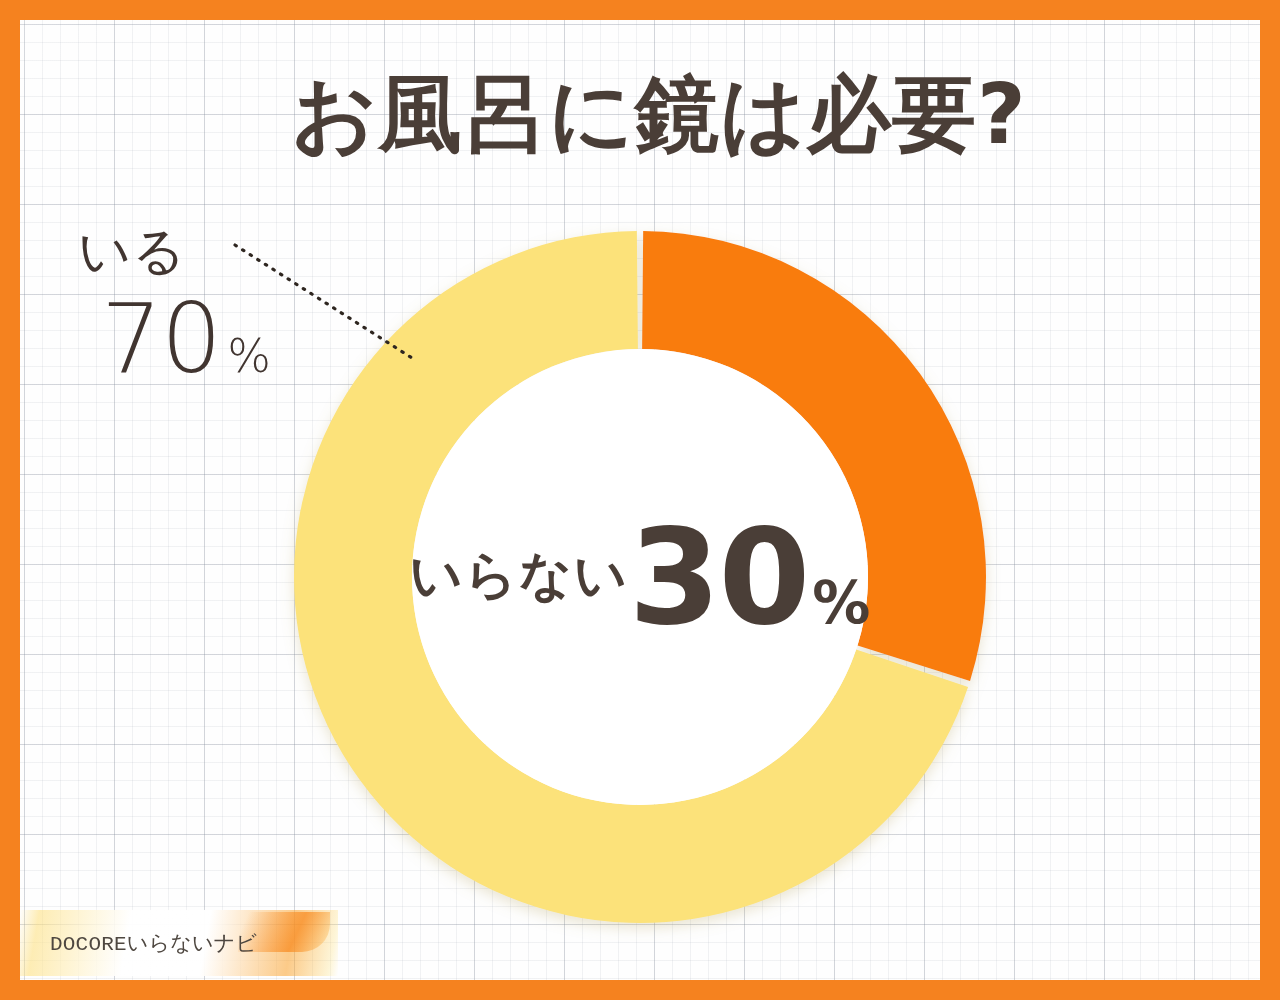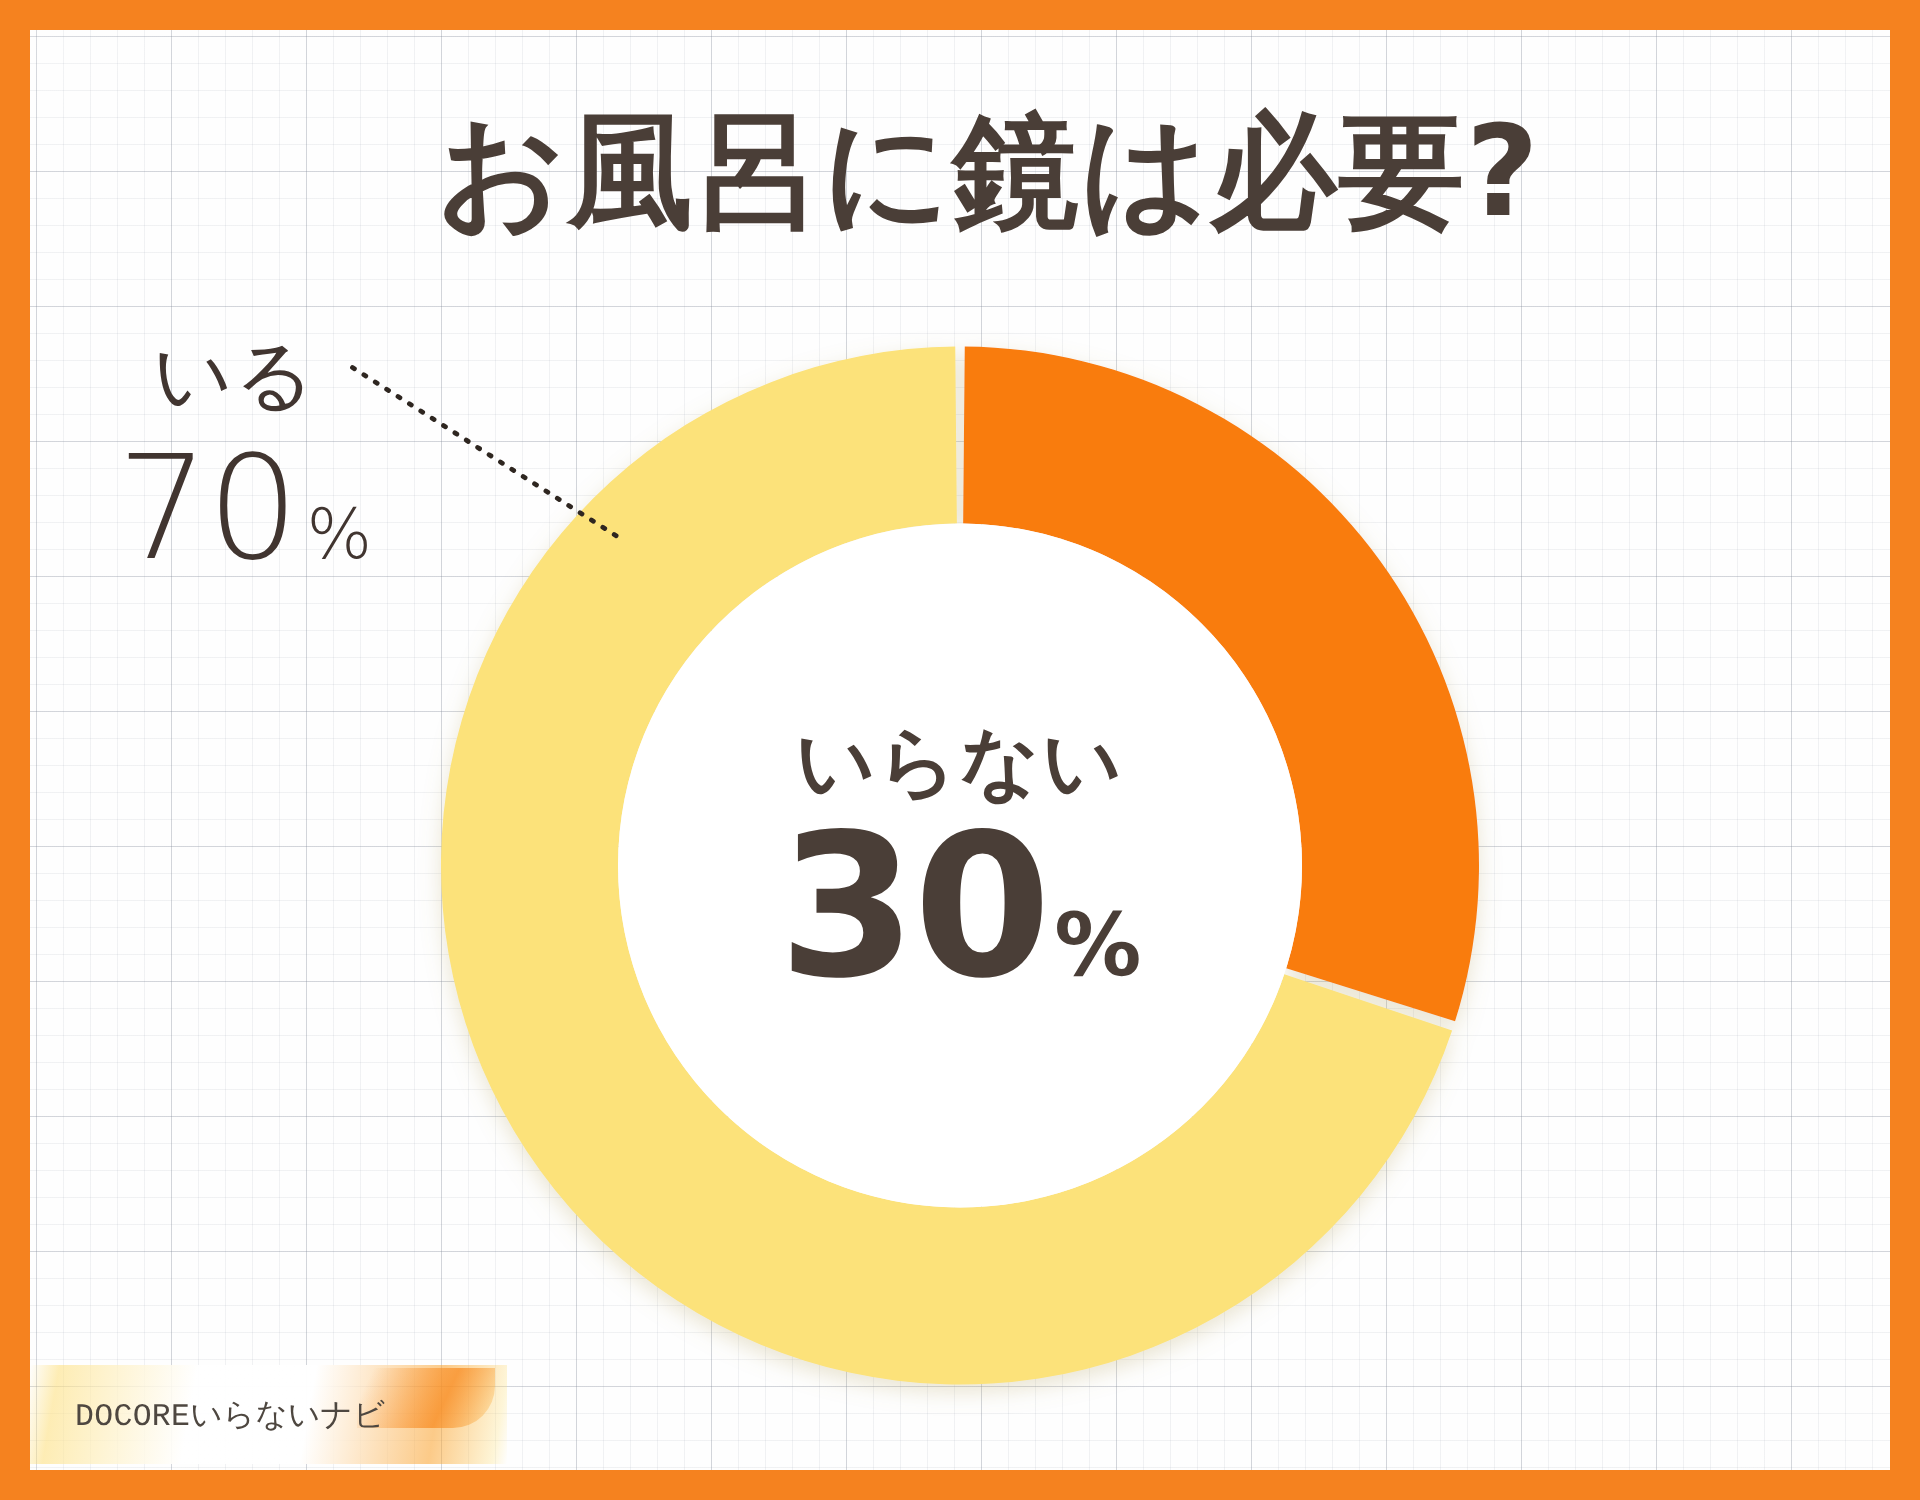--- a/index.html
+++ b/index.html
@@ -76,32 +76,32 @@
     z-index:6;
     color:#413530;
     text-align:left;
     font-family:"DejaVu Sans", "Liberation Sans", sans-serif;
   }
   #callout .c-label {
     font-size:52px;
     line-height:1.0;
     font-weight:400;
     letter-spacing:0.02em;
-    margin-left:24px;
   }
   #callout .c-valrow {
     display:flex;
     align-items:baseline;
     margin-top:14px;
   }
   #callout .c-value {
     font-size:96px;
     line-height:1.0;
     font-weight:300;
     letter-spacing:-0.01em;
+    margin-left:23px;
   }
   #callout .c-unit {
     font-size:46px;
     font-weight:300;
     margin-left:6px;
   }
 
   
   #leader {
     position:absolute;
@@ -120,21 +120,21 @@
     z-index:4;
   }
   #donut-svg { display:block; width:692px; height:692px; overflow:visible; }
 
   
   #center-label {
     position:absolute;
     left:0; top:0;
     width:692px; height:692px;
     display:flex;
-    flex-direction:column;
+    flex-direction:row;
     align-items:center;
     justify-content:center;
     z-index:5;
     pointer-events:none;
     color:#4A3E37;
     font-family:"DejaVu Sans", "Liberation Sans", sans-serif;
   }
   #center-label .k-label {
     font-size:52px;
     font-weight:bold;

